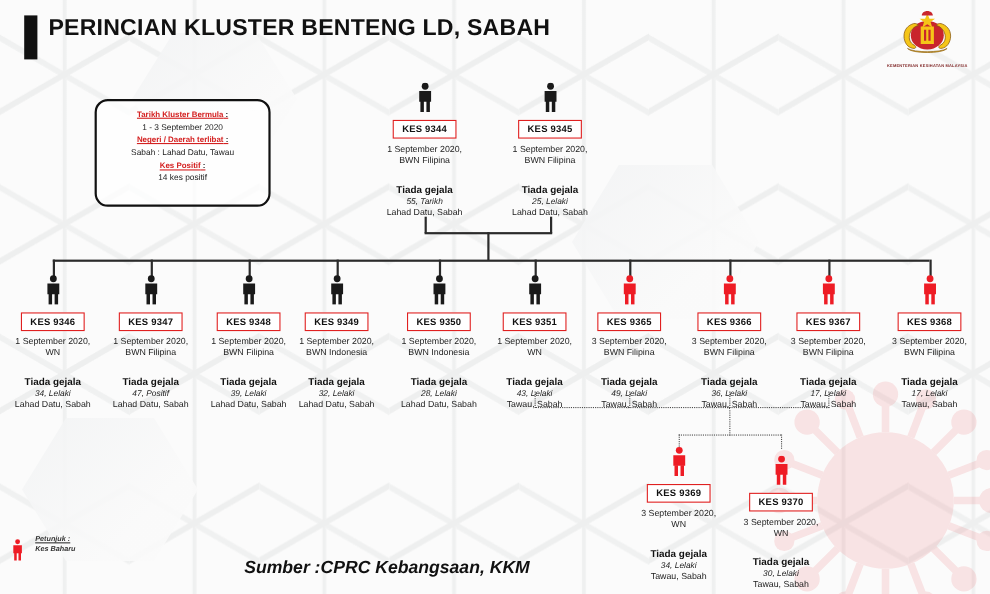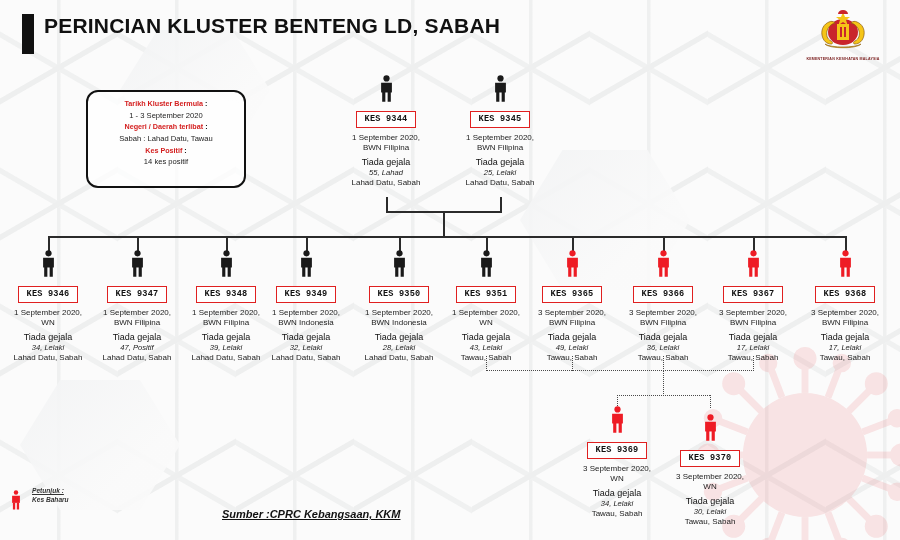--- a/index.html
+++ b/index.html
@@ -64,21 +64,21 @@
   .infobox {
     position: absolute; left: 86px; top: 90px;
     width: 160px; height: 98px;
     border: 2.5px solid #111; border-radius: 12px;
     background: rgba(255,255,255,.75);
     padding: 7px 6px 0;
     text-align: center;
   }
   .ib-lbl {
     font-size: 7.2px; font-weight: bold; color: #d42020;
-    line-height: 1.5;
+    text-decoration: underline; line-height: 1.5;
   }
   .ib-lbl .colon { color: #111; text-decoration: none; }
   .ib-val { font-size: 7.6px; color: #222; line-height: 1.65; text-align: center; }
   
   .line { position: absolute; background: #2b2b2b; }
   .vline { width: 1.6px; }
   .hline { height: 1.6px; }
   .dline-h {
     position: absolute; height: 0;
     border-top: 1.6px dotted #4a4a4a;
@@ -89,39 +89,39 @@
   }
   
   .node { position: absolute; text-align: center; }
   .person { display: block; margin: 0 auto 5px; }
   .kes-box {
     display: inline-block;
     border: 1.6px solid #e02020;
     background: #fff;
     padding: 2.5px 8px 2.5px;
     font-size: 8.6px; font-weight: bold; color: #111;
-    letter-spacing: .2px; white-space: nowrap; font-family: Liberation Mono, monospace;
+    letter-spacing: .2px; white-space: nowrap;
   }
   .meta { margin-top: 5px; line-height: 1.32; }
   .m-date { font-size: 8px; color: #1c1c1c; }
-  .m-sym  { font-size: 9px; font-weight: normal; color: #111; margin-top: 3px; }
+  .m-sym  { font-size: 9px; font-weight: bold; color: #111; margin-top: 15px; }
   .m-age  { font-size: 7.6px; font-style: italic; color: #1c1c1c; }
   .m-loc  { font-size: 8px; color: #1c1c1c; }
   
   .legend { position: absolute; left: 10px; top: 487px; width: 120px; }
   .legend .lg-icon { position: absolute; left: 0; top: 3px; }
   .lg-txt { position: absolute; left: 22px; top: 0; }
   .lg-title {
     font-size: 6.6px; font-style: italic; font-weight: bold;
     color: #333; text-decoration: underline;
   }
   .lg-item { font-size: 6.6px; font-style: italic; font-weight: bold; color: #333; margin-top: 2px; }
   .source {
     position: absolute; left: 222px; top: 508px;
-    font-size: 11px; font-style: italic; font-weight: bold; color: #111; text-decoration: underline;
+    font-size: 16px; font-style: italic; font-weight: bold; color: #111;
   }
 </style>
 </head>
 <body>
 
 <div id="stage">
 
   <div class="hex-bg"></div>
   <div class="hex-blob" style="left:120px;top:30px;width:150px;height:120px;clip-path:polygon(25% 0,75% 0,100% 50%,75% 100%,25% 100%,0 50%);"></div>
   <div class="hex-blob" style="left:520px;top:150px;width:170px;height:140px;clip-path:polygon(25% 0,75% 0,100% 50%,75% 100%,25% 100%,0 50%);"></div>
@@ -232,21 +232,21 @@
   <div class="dline-v" style="left:710px;top:395px;height:13px;"></div>
 
   <div id="gen1">
       <div class="node" style="left:326px;top:75px;width:120px;"><svg class="person" width="15" height="27" viewBox="0 0 22 40">
           <circle cx="11" cy="5" r="4.6" fill="#1a1a1a"></circle>
           <path d="M3 11.5h16v14.4H3z" fill="#1a1a1a"></path>
           <path d="M4.6 25h4.7v14.6H4.6zM12.7 25h4.7v14.6h-4.7z" fill="#1a1a1a"></path>
         </svg><div class="kes-box">KES 9344</div><div class="meta">
           <div class="m-date"><span>1 September 2020,</span> <span style="display:block">BWN Filipina</span></div>
           <div class="m-sym">Tiada gejala</div>
-          <div class="m-age">55, Lahad</div>
+          <div class="m-age">55, Tarikh</div>
           <div class="m-loc">Lahad Datu, Sabah</div>
         </div></div>
       <div class="node" style="left:440px;top:75px;width:120px;"><svg class="person" width="15" height="27" viewBox="0 0 22 40">
           <circle cx="11" cy="5" r="4.6" fill="#1a1a1a"></circle>
           <path d="M3 11.5h16v14.4H3z" fill="#1a1a1a"></path>
           <path d="M4.6 25h4.7v14.6H4.6zM12.7 25h4.7v14.6h-4.7z" fill="#1a1a1a"></path>
         </svg><div class="kes-box">KES 9345</div><div class="meta">
           <div class="m-date"><span>1 September 2020,</span> <span style="display:block">BWN Filipina</span></div>
           <div class="m-sym">Tiada gejala</div>
           <div class="m-age">25, Lelaki</div>

